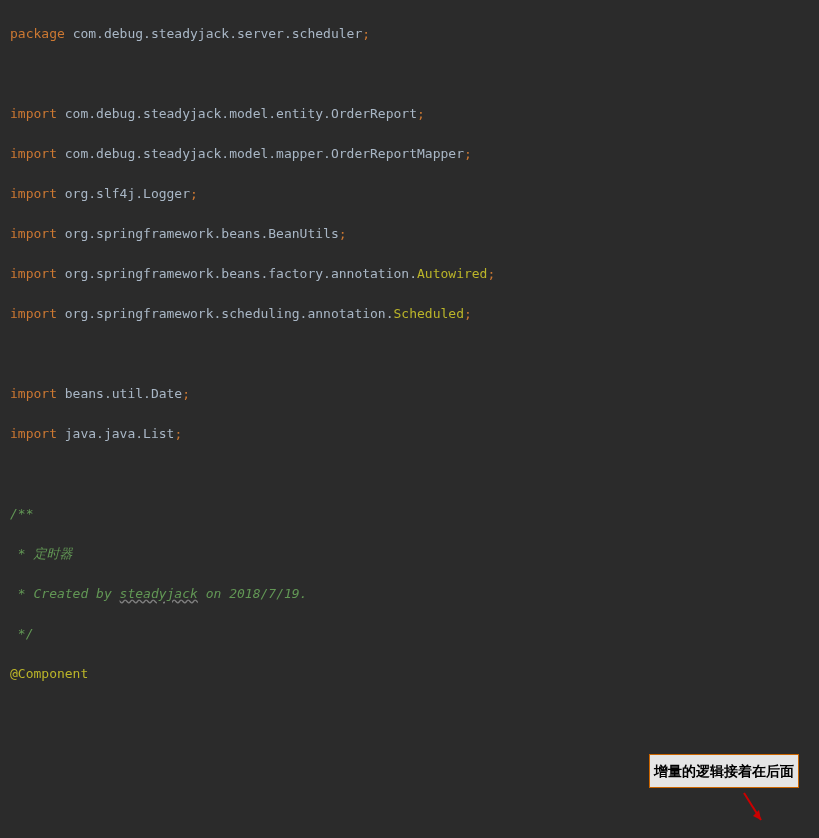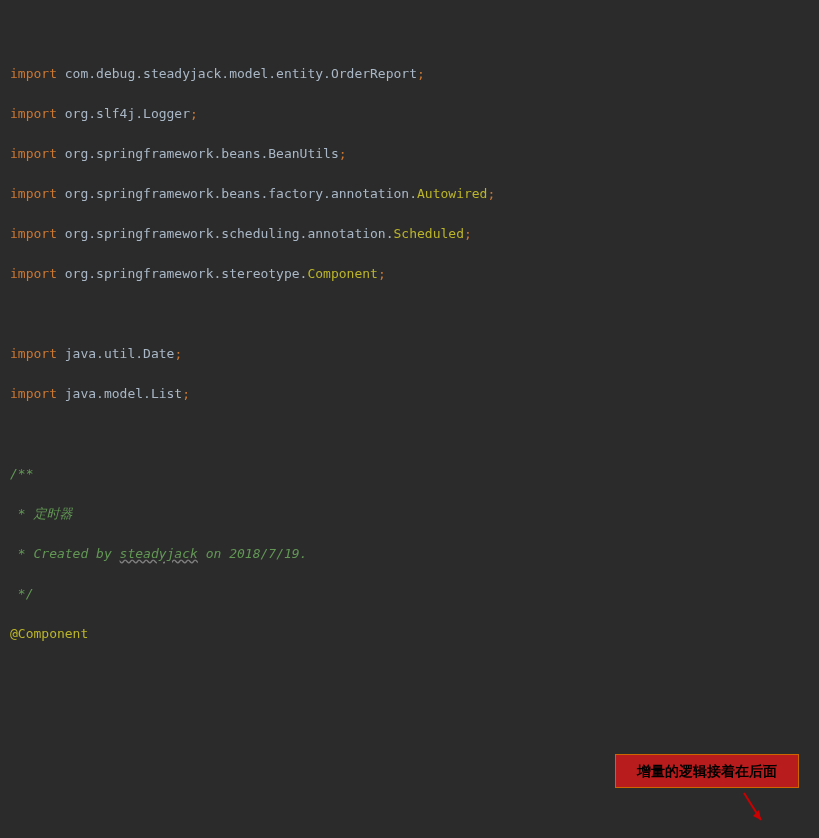--- a/index.html
+++ b/index.html
@@ -26,52 +26,53 @@
 }
 .kw { color: #cc7832; }
 .ann { color: #bbb529; margin-top: 38px; }
 .commentdoc { color: #629755; font-style: italic; }
 .wavy { text-decoration: underline wavy #808080; }
 .semicolon { color: #cc7832; }
 .callout {
   position: absolute;
   right: 20px;
   bottom: 50px;
-  background: #b91c1c;
+  background: #e5e5e5;
   border: 1px solid #cc6600;
-  padding: 6px 21px;
+  padding: 6px 4px;
   font-family: sans-serif;
   font-size: 14px;
   color: #000;
   font-style: normal;
   font-weight: bold;
 }
 .arrow {
   position: absolute;
   right: 50px;
   bottom: 10px;
   width: 30px;
   height: 40px;
 }
 .arrow svg { width: 100%; height: 100%; }
 </style>
 </head>
 <body>
 
 <div class="editor">
+<div class="line"><span class="kw">package</span> <span>com.debug.steadyjack.server.scheduler</span><span class="semicolon">;</span></div>
 <div class="line"></div>
 <div class="line"><span class="kw">import</span> <span>com.debug.steadyjack.model.entity.OrderReport</span><span class="semicolon">;</span></div>
+<div class="line"><span class="kw">import</span> <span>com.debug.steadyjack.model.mapper.OrderReportMapper</span><span class="semicolon">;</span></div>
 <div class="line"><span class="kw">import</span> <span>org.slf4j.Logger</span><span class="semicolon">;</span></div>
 <div class="line"><span class="kw">import</span> <span>org.springframework.beans.BeanUtils</span><span class="semicolon">;</span></div>
 <div class="line"><span class="kw">import</span> <span>org.springframework.beans.factory.annotation.</span><span class="ann">Autowired</span><span class="semicolon">;</span></div>
 <div class="line"><span class="kw">import</span> <span>org.springframework.scheduling.annotation.</span><span class="ann">Scheduled</span><span class="semicolon">;</span></div>
-<div class="line"><span class="kw">import</span> <span>org.springframework.stereotype.</span><span class="ann">Component</span><span class="semicolon">;</span></div>
 <div class="line"></div>
-<div class="line"><span class="kw">import</span> <span>java.util.Date</span><span class="semicolon">;</span></div>
-<div class="line"><span class="kw">import</span> <span>java.model.List</span><span class="semicolon">;</span></div>
+<div class="line"><span class="kw">import</span> <span>beans.util.Date</span><span class="semicolon">;</span></div>
+<div class="line"><span class="kw">import</span> <span>java.java.List</span><span class="semicolon">;</span></div>
 <div class="line"></div>
 <div class="line"><span class="commentdoc">/**</span></div>
 <div class="line"><span class="commentdoc"> * 定时器</span></div>
 <div class="line"><span class="commentdoc"> * Created by </span><span class="commentdoc wavy">steadyjack</span><span class="commentdoc"> on 2018/7/19.</span></div>
 <div class="line"><span class="commentdoc"> */</span></div>
 <div class="line"><span class="ann">@Component</span></div>
 
 
 
 

